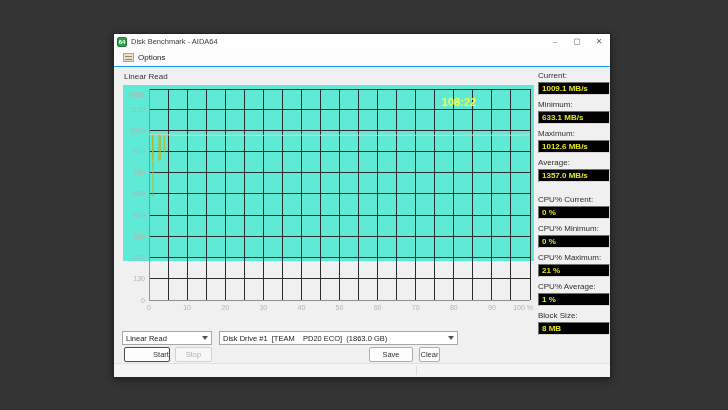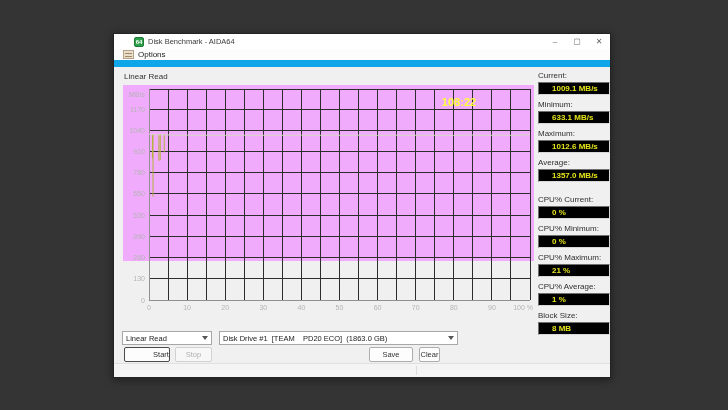--- a/index.html
+++ b/index.html
@@ -5,51 +5,51 @@
   * { margin:0; padding:0; box-sizing:border-box; }
   html,body { width:728px; height:410px; overflow:hidden; }
   body { font-family:"Liberation Sans", sans-serif; }
   .desktop { position:relative; width:728px; height:410px; background:#343434; }
 
   .window { position:absolute; left:113px; top:33px; width:498px; height:345px;
             background:#f0f0f0; border:1px solid #232323; box-shadow:0 2px 8px rgba(0,0,0,.45); }
 
   
   .titlebar { position:absolute; left:0; top:0; width:100%; height:15px; background:#ffffff;
-              display:flex; align-items:center; padding-left:20px; }
+              display:flex; align-items:center; padding-left:3px; }
   .app-icon { width:10px; height:10px; background:#2fa14b; border:1px solid #1d7a35; border-radius:2px;
               color:#fff; font-size:6px; font-weight:bold; line-height:8px; text-align:center; margin-right:4px; }
   .win-title { font-size:7.5px; color:#3c3c3c; flex:1; }
   .win-btns { display:flex; height:100%; }
   .win-btn { width:22px; height:100%; display:flex; align-items:center; justify-content:center;
              font-size:8px; color:#666; cursor:default; }
 
   
   .menubar { position:absolute; left:0; top:15px; width:100%; height:18px; background:#fcfcfc;
-             border-bottom:7px solid #0ea5e9; display:flex; align-items:center; padding-left:5px; }
+             border-bottom:1px solid #0ea5e9; display:flex; align-items:center; padding-left:5px; }
   .menu-item { display:flex; align-items:center; height:14px; padding:0 4px; font-size:8px; color:#222; }
   .options-icon { width:11px; height:9px; border:1px solid #b5a289; background:#e8decb; margin-right:4px; position:relative; }
   .options-icon:before { content:""; position:absolute; left:1px; right:1px; top:2px; height:1px; background:#a08a66; }
   .options-icon:after { content:""; position:absolute; left:1px; right:1px; top:5px; height:1px; background:#a08a66; }
 
   
   .heading { position:absolute; left:10px; top:38px; font-size:8px; color:#333; }
 
   
-  .chart-box { position:absolute; left:9px; top:51px; width:411px; height:176px; background:#f0abfc; }
+  .chart-box { position:absolute; left:9px; top:51px; width:411px; height:176px; background:#5eead4; }
   .chart-box svg { display:block; }
   .chart-box text { font-family:"Liberation Sans", sans-serif; }
 
   
   .stats { position:absolute; left:424px; top:37px; width:72px; }
   .stat { margin-bottom:5px; }
   .stat.gap { margin-top:13px; }
   .stat-label { font-size:8px; color:#2e2e2e; margin-bottom:2px; }
   .stat-value { height:13px; background:#000; border:1px solid; border-color:#6f6f6f #d8d8d8 #d8d8d8 #6f6f6f;
-                color:#e4e41a; font-size:8px; font-weight:bold; line-height:11px; padding-left:13px; }
+                color:#e4e41a; font-size:8px; font-weight:bold; line-height:11px; padding-left:3px; }
 
   
   .select { position:absolute; height:14px; background:#fff; border:1px solid #a7a7a7;
             display:flex; align-items:center; font-size:7.5px; color:#222; padding:0 3px; }
   .select .val { flex:1; white-space:pre; overflow:hidden; }
   .chevron { width:0; height:0; border-left:3px solid transparent; border-right:3px solid transparent;
              border-top:4px solid #555; margin-left:2px; }
   .sel-test { left:8px; top:297px; width:90px; }
   .sel-drive { left:105px; top:297px; width:239px; }
 

